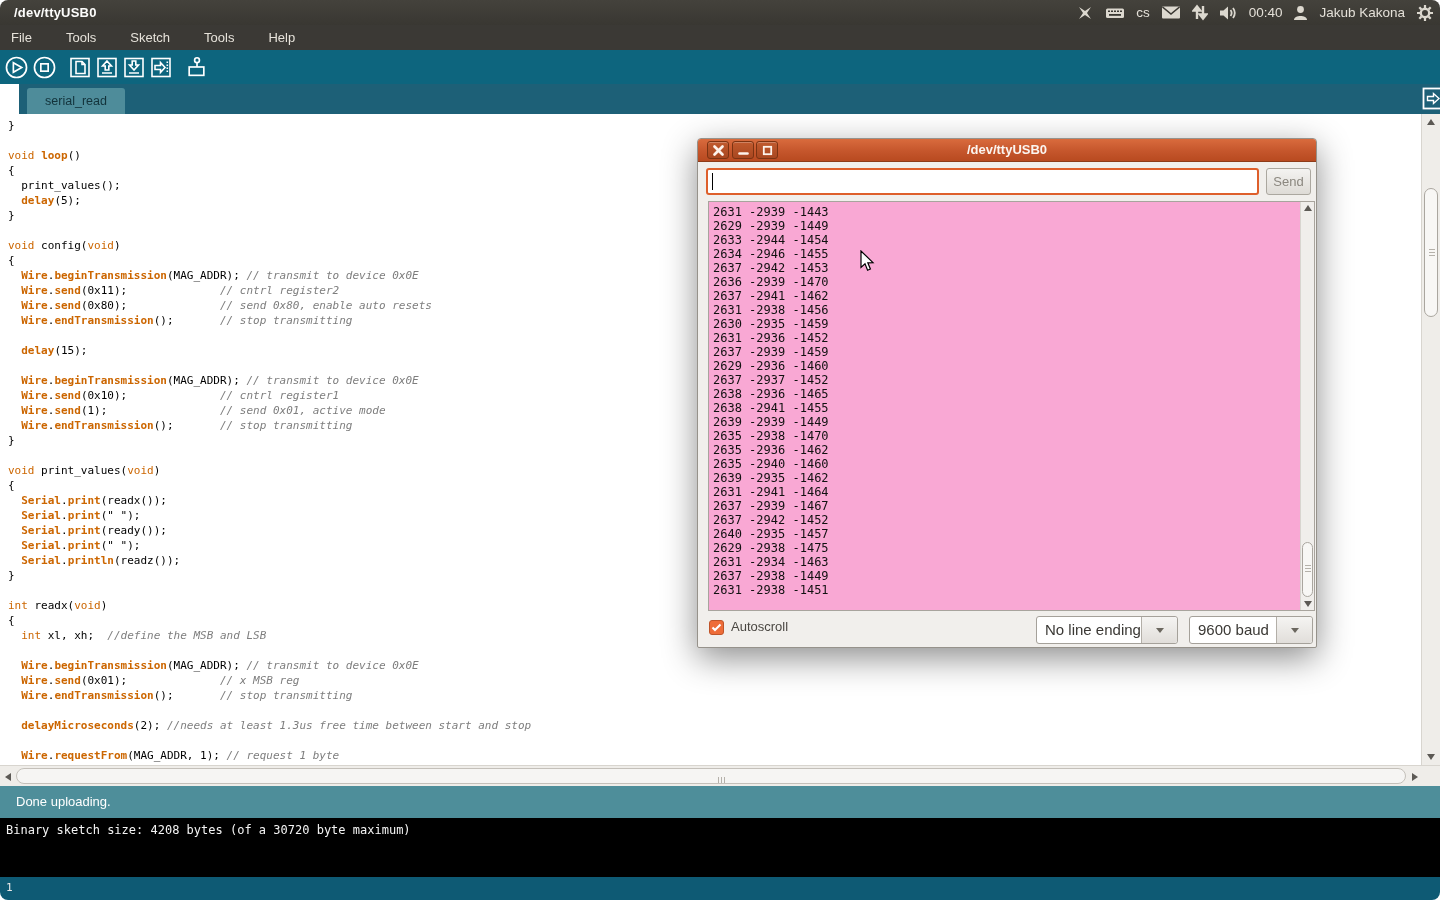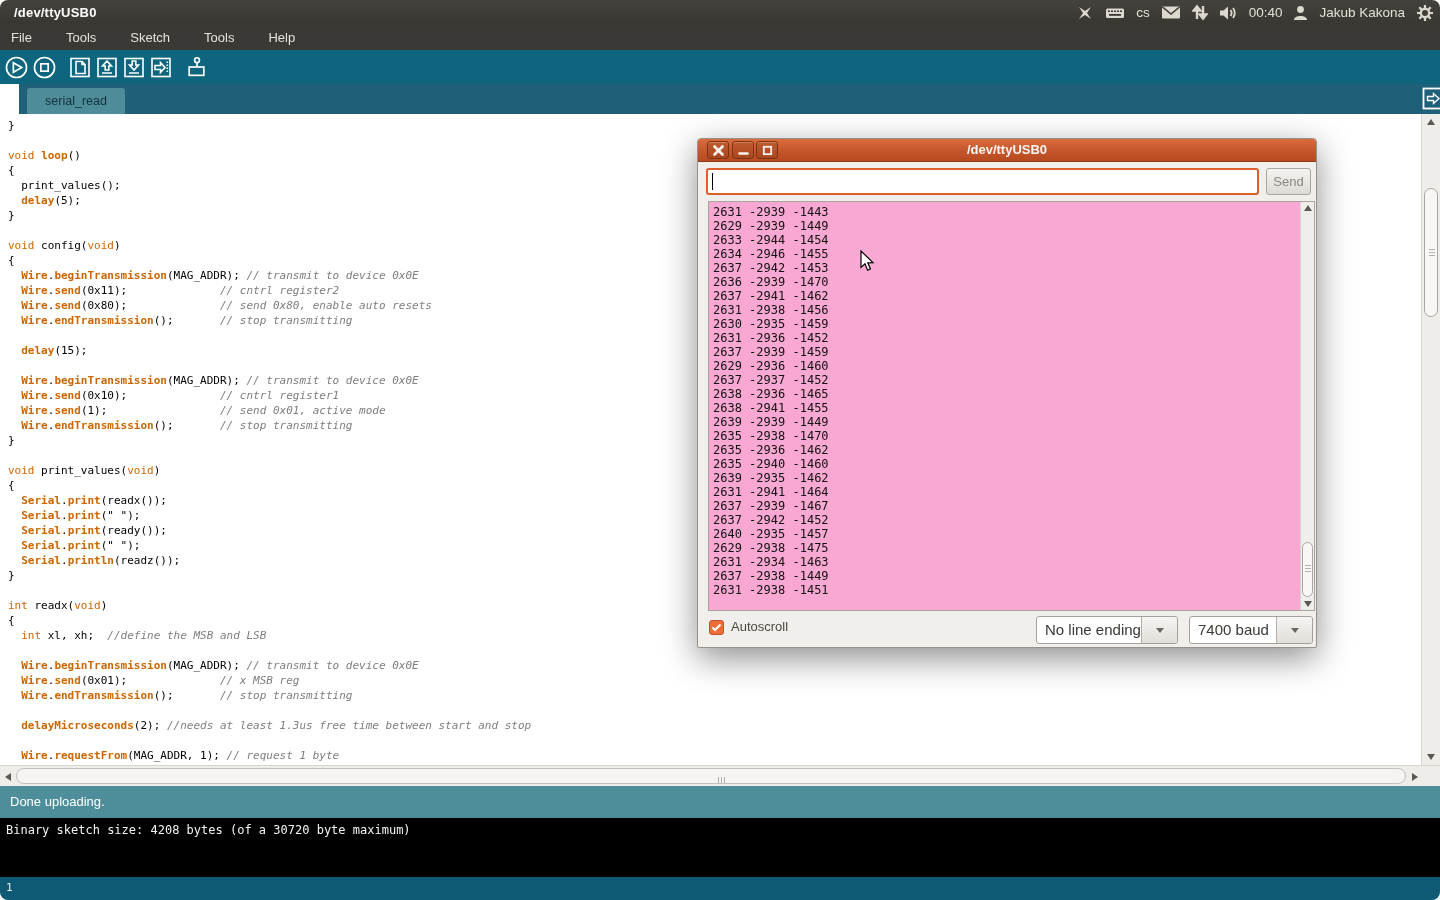--- a/index.html
+++ b/index.html
@@ -60,21 +60,21 @@
   .tri-right { border-top:4px solid transparent; border-bottom:4px solid transparent; border-left:6px solid #5c5954; }
 
   .hscroll { position:absolute; left:0; top:765px; width:1440px; height:21px; background:#efede9; border-top:1px solid #d8d5cf; }
   .hthumb { position:absolute; left:16px; top:2px; width:1390px; height:16px; background:#f6f5f3;
             border:1px solid #c4c0ba; border-radius:8px; }
   .grip-v { position:absolute; left:701px; top:8px; width:1px; height:6px; background:#b5b1aa;
             box-shadow:3px 0 0 #b5b1aa, 6px 0 0 #b5b1aa; }
 
   
   .statusbar { position:absolute; left:0; top:786px; width:1440px; height:32px; background:#4e8e9a;
-               color:#ffffff; font-size:13px; line-height:32px; padding-left:10px; }
+               color:#ffffff; font-size:13px; line-height:32px; padding-left:16px; }
   .console { position:absolute; left:0; top:818px; width:1440px; height:59px; background:#000;
              color:#f4f4f4; font-family:"DejaVu Sans Mono", monospace; font-size:12px; padding:5px 17px 0 6px; }
   .bottomstrip { position:absolute; left:0; top:877px; width:1440px; height:23px; background:#0e5a74;
                  color:#e9e9e9; font-family:"DejaVu Sans Mono", monospace; font-size:11px; line-height:21px; padding-left:6px; }
 
   
   .sm-window { position:absolute; left:697px; top:138px; width:620px; height:510px; background:#f1efec;
                border:1px solid #96928b; border-radius:4px 4px 2px 2px;
                box-shadow:0 10px 34px rgba(0,0,0,.45); }
   .sm-titlebar { position:absolute; left:0; top:0; width:100%; height:23px; border-radius:3px 3px 0 0;
@@ -343,21 +343,21 @@
           </svg>
         </div>
       <div class="sm-autoscroll-label">Autoscroll</div>
       <div class="combo combo-lineending">
         <div class="combo-field">No line ending</div>
         <div class="combo-btn">
             <div class="combo-tri"></div>
           </div>
       </div>
       <div class="combo combo-baud">
-        <div class="combo-field">7400 baud</div>
+        <div class="combo-field">9600 baud</div>
         <div class="combo-btn">
             <div class="combo-tri"></div>
           </div>
       </div>
     </div>
   </div>
 
   <div class="cursor">
     <svg width="15" height="22" viewBox="0 0 15 22">
         <path d="M1 1 L1 17.5 L5 13.8 L7.6 20.2 L10.4 19 L7.8 12.8 L13 12.6 Z" fill="#fff" stroke="#000" stroke-width="1.2"></path>

